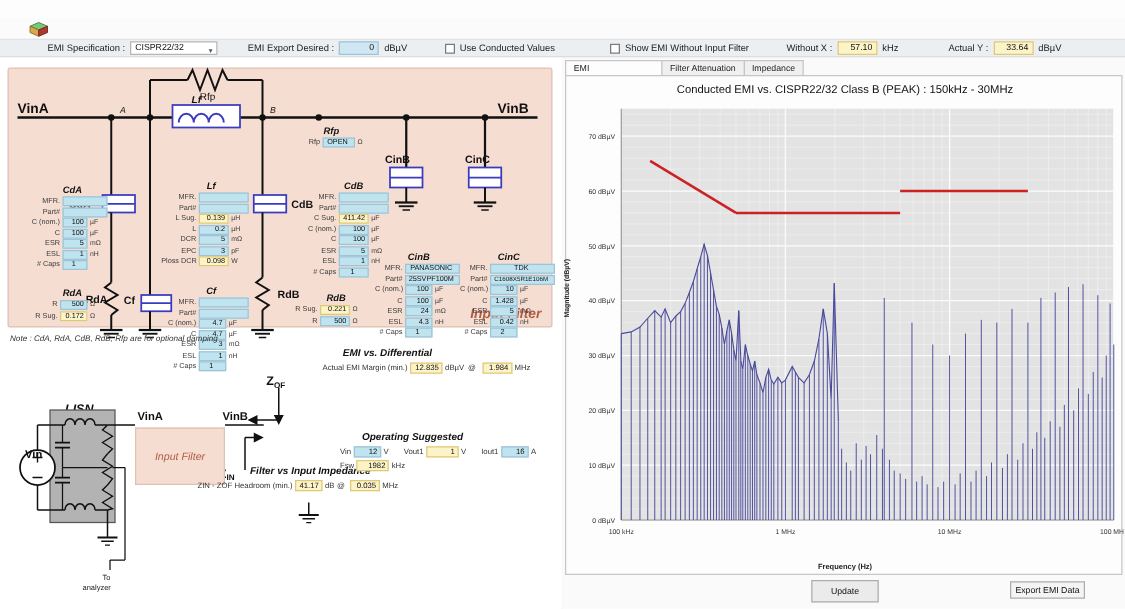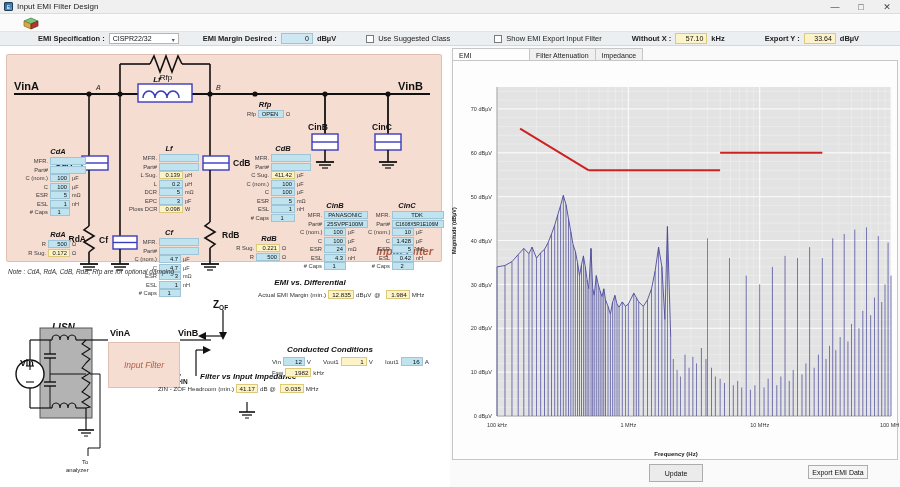--- a/index.html
+++ b/index.html
@@ -41,21 +41,21 @@
     position:absolute; left:0; top:12px; width:900px; text-align:center;
     font-size:13px; color:#17528c; letter-spacing:.1px;
   }
 
   
   .toolbar {
     position:absolute; left:0; top:31px; width:900px; height:15px;
     background:#eceff1; border-top:1px solid #e3e3e3; border-bottom:1px solid #d7d7d7;
     display:flex; align-items:center; font-size:7.5px; color:#222;
   }
-  .tb-lbl { white-space:nowrap;font-weight:bold; }
+  .tb-lbl { white-space:nowrap; }
   .combo {
     width:70px; height:11px; background:#fff; border:1px solid #b5b5b5;
     font-size:7px; display:flex; align-items:center; padding-left:3px;
     position:relative; color:#111;
   }
   .combo .arrow { position:absolute; right:3px; top:2px; font-size:6px; color:#555; }
   .numbox {
     width:32px; height:11px; background:#cfe7f2; border:1px solid #9ec4d6;
     font-size:7px; display:flex; align-items:center; justify-content:flex-end;
     padding-right:3px; color:#111;
@@ -164,63 +164,54 @@
   .btn.update { left:199px; top:418px; width:54px; height:18px; }
   .btn.export { left:358px; top:419px; width:60px; height:14px; background:#f4f4f4; }
 
   .panel-divider { position:absolute; left:449px; top:46px; width:1px; height:441px; background:#dcdcdc; }
 </style>
 </head>
 <body>
 
 <div class="app">
 
-  <div class="titlebar">
-    <div class="tb-icon">E</div>
-    <div class="tb-title">Input EMI Filter Design</div>
-    <div class="tb-buttons">
-      <div class="tb-btn">—</div>
-      <div class="tb-btn">□</div>
-      <div class="tb-btn close">✕</div>
-    </div>
-  </div>
 
   <div class="ribbon">
     <svg class="ribbon-icon" width="18" height="13" viewBox="0 0 18 13">
       <polygon points="2,4 9,1 16,4 9,7" fill="#7ac77a" stroke="#3d7d3d" stroke-width="0.7"></polygon>
       <polygon points="2,4 2,9 9,12 9,7" fill="#d8a84a" stroke="#8a6a20" stroke-width="0.7"></polygon>
       <polygon points="16,4 16,9 9,12 9,7" fill="#b0392f" stroke="#6e211a" stroke-width="0.7"></polygon>
     </svg>
   </div>
 
   <div class="toolbar">
     <div class="tb-lbl" style="margin-left:38px;">EMI Specification :</div>
     <div class="combo" style="margin-left:4px;">
       <span>CISPR22/32</span>
       <span class="arrow">▾</span>
     </div>
-    <div class="tb-lbl" style="margin-left:24px;">EMI Margin Desired :</div>
+    <div class="tb-lbl" style="margin-left:24px;">EMI Export Desired :</div>
     <div class="numbox" style="margin-left:4px;">0</div>
     <div class="tb-lbl" style="margin-left:4px;">dBµV</div>
 
     <div style="margin-left:30px; display:flex; align-items:center;">
       <span class="chk"></span>
-      <span style="margin-left:4px;">Use Suggested Class</span>
+      <span style="margin-left:4px;">Use Conducted Values</span>
     </div>
 
     <div style="margin-left:44px; display:flex; align-items:center;">
       <span class="chk"></span>
-      <span style="margin-left:4px;">Show EMI Export Input Filter</span>
+      <span style="margin-left:4px;">Show EMI Without Input Filter</span>
     </div>
 
     <div class="tb-lbl" style="margin-left:30px;">Without X :</div>
     <div class="numbox yellow" style="margin-left:4px;">57.10</div>
     <div class="tb-lbl" style="margin-left:4px;">kHz</div>
 
-    <div class="tb-lbl" style="margin-left:40px;">Export Y :</div>
+    <div class="tb-lbl" style="margin-left:40px;">Actual Y :</div>
     <div class="numbox yellow" style="margin-left:4px;">33.64</div>
     <div class="tb-lbl" style="margin-left:4px;">dBµV</div>
   </div>
 
   <div class="panel-divider"></div>
 
   <div class="left">
 
     <div class="filterbox">
       <span class="filterbox-label">Input Filter</span>
@@ -662,21 +653,21 @@
     <div class="sec-title" style="left:200px; top:326px;">Filter vs Input Impedance</div>
     <div class="readout" style="left:158px; top:338px;">
       <span>ZIN - ZOF Headroom (min.)</span>
       <span class="box" style="width:22px;">41.17</span>
       <span>dB</span>
       <span style="margin:0 2px;">@</span>
       <span class="box" style="width:24px;">0.035</span>
       <span>MHz</span>
     </div>
 
-    <div class="sec-title" style="left:330px; top:299px; transform:translateX(-50%);">Conducted Conditions</div>
+    <div class="sec-title" style="left:330px; top:299px; transform:translateX(-50%);">Operating Suggested</div>
     <div class="readout" style="left:272px; top:311px;">
       <span>Vin</span>
       <span class="box blue" style="width:22px;">12</span>
       <span>V</span>
       <span style="margin-left:12px;">Vout1</span>
       <span class="box" style="width:26px;">1</span>
       <span>V</span>
       <span style="margin-left:12px;">Iout1</span>
       <span class="box blue" style="width:22px;">16</span>
       <span>A</span>
@@ -697,20 +688,21 @@
       </div>
       <div class="tab">
         <span>Filter Attenuation</span>
       </div>
       <div class="tab">
         <span>Impedance</span>
       </div>
     </div>
 
     <div class="tabpanel">
+      <div class="chart-title">Conducted EMI vs. CISPR22/32 Class B (PEAK) : 150kHz - 30MHz</div>
       <div class="plot-wrap">
         <div class="ylabel">Magnitude (dBµV)</div>
         <div class="xlabel">Frequency (Hz)</div>
         <svg id="plot-svg" width="446" height="375" viewBox="0 0 446 375">
             <rect x="44" y="8" width="394" height="329" fill="#e3e3e3"></rect>
             <rect x="44" y="8" width="394" height="329" fill="url(#g)" opacity="0"></rect>
             <line x1="44" y1="8" x2="44" y2="337" stroke="#f2f2f2" stroke-width="1"></line>
             <line x1="83.53527276386954" y1="8" x2="83.53527276386954" y2="337" stroke="#f2f2f2" stroke-width="0.5"></line>
             <line x1="106.6619247865157" y1="8" x2="106.6619247865157" y2="337" stroke="#f2f2f2" stroke-width="0.5"></line>
             <line x1="123.07054552773909" y1="8" x2="123.07054552773909" y2="337" stroke="#f2f2f2" stroke-width="0.5"></line>

